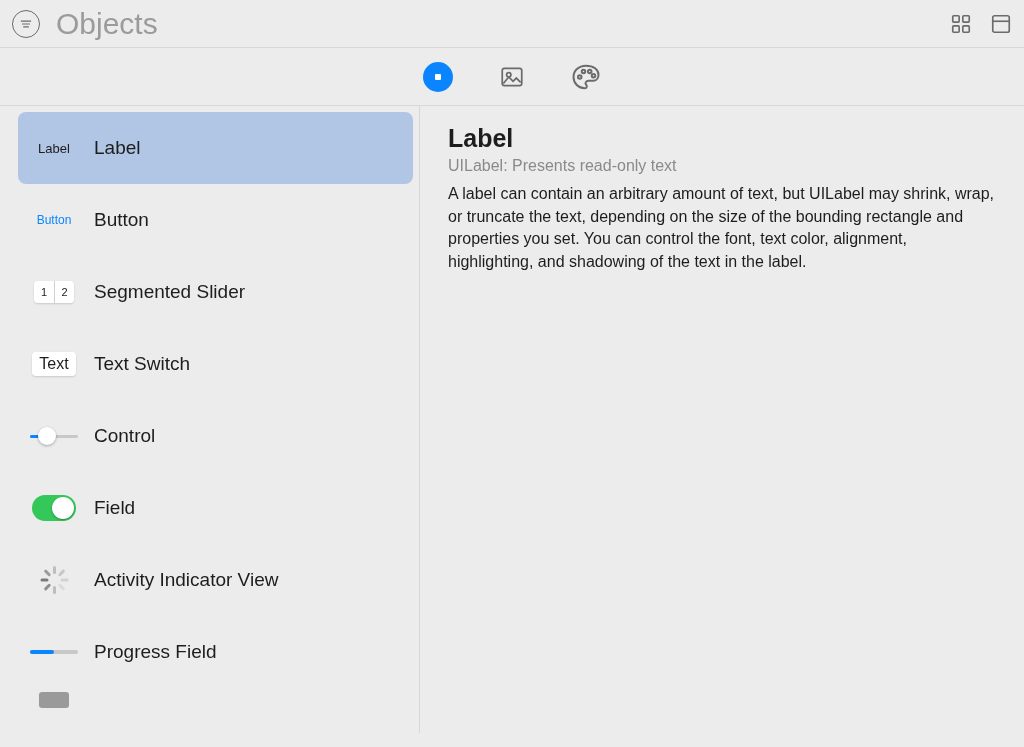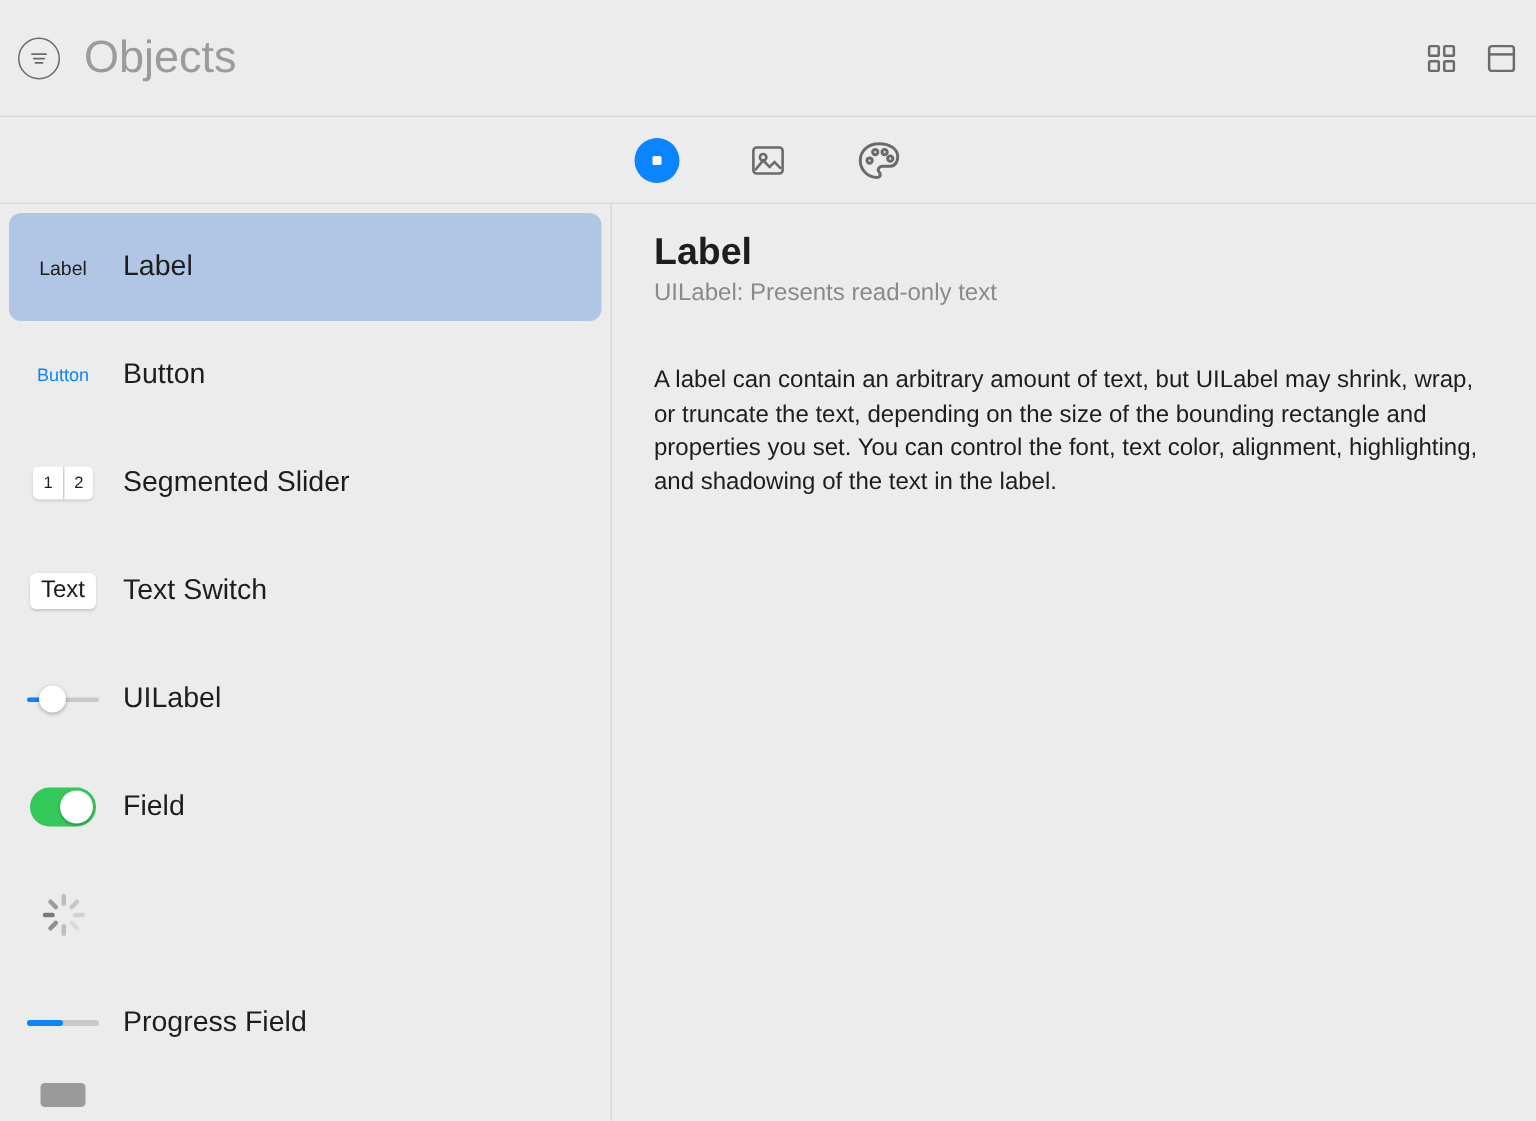--- a/index.html
+++ b/index.html
@@ -4,21 +4,21 @@
   <style>
     * { margin: 0; padding: 0; box-sizing: border-box; }
     body {
       font-family: -apple-system, BlinkMacSystemFont, "Helvetica Neue", Arial, sans-serif;
       background: #ececec;
       width: 1024px;
       height: 747px;
       overflow: hidden;
     }
     .toolbar {
-      height: 78px;
+      height: 48px;
       display: flex;
       align-items: center;
       padding: 0 12px;
       border-bottom: 1px solid #d8d8d8;
     }
     .menu-btn {
       width: 28px;
       height: 28px;
       border-radius: 50%;
       border: 1.5px solid #6b6b6b;
@@ -62,20 +62,21 @@
       background: #0a84ff;
       display: flex;
       align-items: center;
       justify-content: center;
     }
     .tab-active svg { width: 12px; height: 12px; }
 
     .content {
       display: flex;
       height: calc(747px - 62px - 58px);
+      padding-left: 12px;
     }
     .sidebar {
       width: 408px;
       border-right: 1px solid #d8d8d8;
       overflow-y: auto;
       padding: 6px;
     }
     .list-item {
       height: 72px;
       display: flex;
@@ -206,21 +207,21 @@
     }
     .detail h1 {
       font-size: 25px;
       font-weight: 700;
       color: #1d1d1d;
       margin-bottom: 4px;
     }
     .detail-sub {
       font-size: 16px;
       color: #8a8a8a;
-      margin-bottom: 38px;
+      margin-bottom: 8px;
     }
     .detail-body {
       font-size: 16px;
       color: #1d1d1d;
       line-height: 1.42;
     }
   </style>
 </head>
 <body>
 
@@ -312,21 +313,21 @@
     </div>
 
     <div class="list-item">
       <div class="item-icon">
         <div class="slider-mini">
             <div class="slider-track"></div>
             <div class="slider-fill"></div>
             <div class="slider-knob"></div>
           </div>
       </div>
-      <span class="item-label">UILabel</span>
+      <span class="item-label">Control</span>
     </div>
 
     <div class="list-item">
       <div class="item-icon">
         <div class="switch-mini">
             <div class="switch-knob"></div>
           </div>
       </div>
       <span class="item-label">Field</span>
     </div>
@@ -337,20 +338,21 @@
           <span style="transform:rotate(0deg);background:#bdbdbd"></span>
           <span style="transform:rotate(45deg);background:#c7c7c7"></span>
           <span style="transform:rotate(90deg);background:#d1d1d1"></span>
           <span style="transform:rotate(135deg);background:#dbdbdb"></span>
           <span style="transform:rotate(180deg);background:#bdbdbd"></span>
           <span style="transform:rotate(225deg);background:#8e8e8e"></span>
           <span style="transform:rotate(270deg);background:#7a7a7a"></span>
           <span style="transform:rotate(315deg);background:#9c9c9c"></span>
         </div>
       </div>
+      <span class="item-label">Activity Indicator View</span>
     </div>
 
     <div class="list-item">
       <div class="item-icon">
         <div class="progress-mini">
             <div class="progress-fill"></div>
           </div>
       </div>
       <span class="item-label">Progress Field</span>
     </div>

